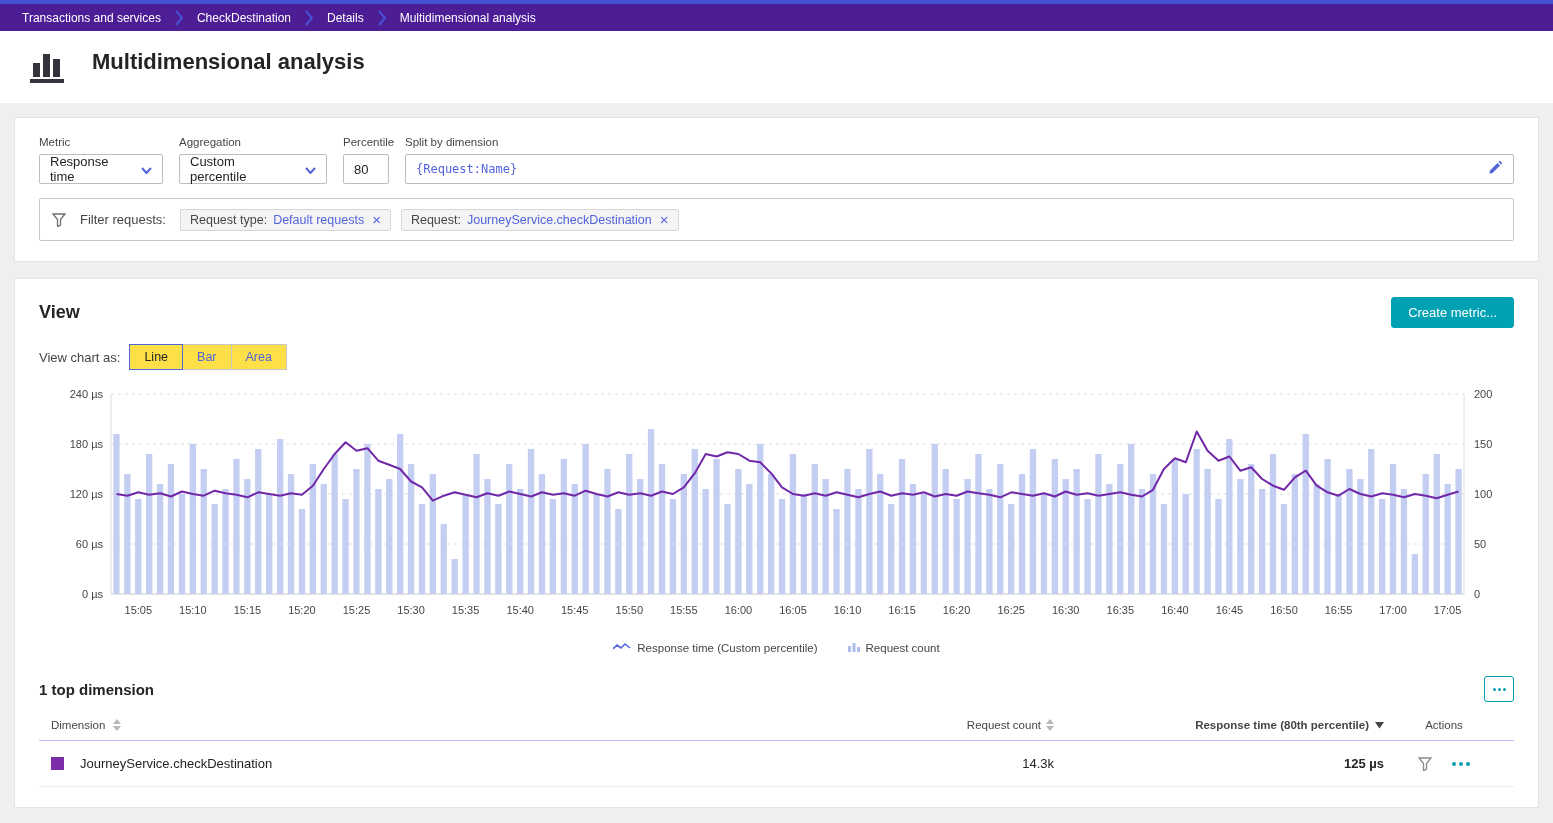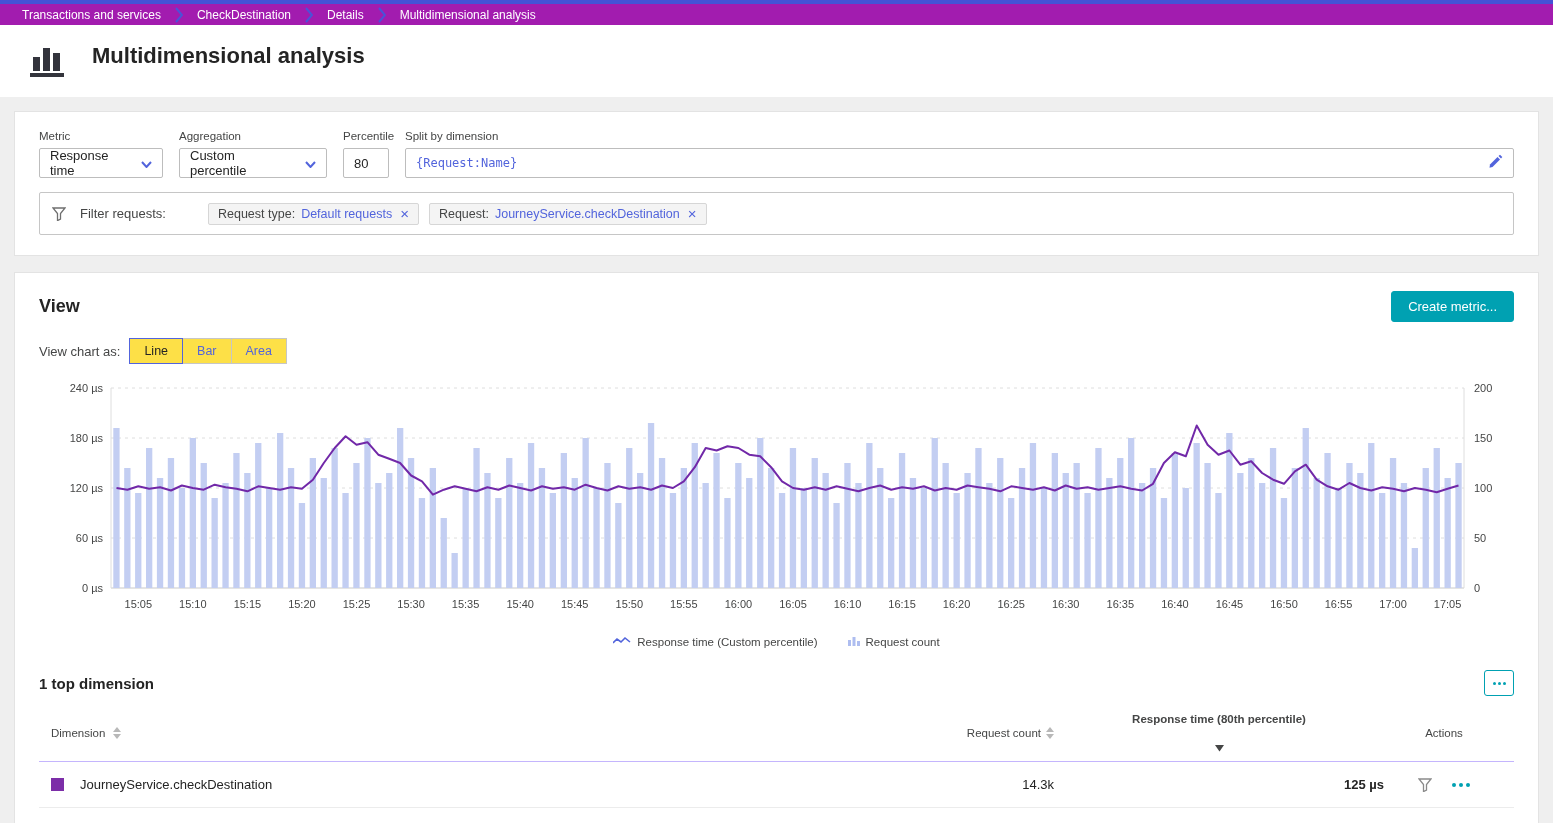--- a/index.html
+++ b/index.html
@@ -4,21 +4,21 @@
 <style>
   * { box-sizing: border-box; }
   html,body { margin:0; padding:0; }
   body {
     width:1553px; height:823px; overflow:hidden;
     background:#efefef; color:#454646;
     font-family:"Liberation Sans", sans-serif;
   }
   
   .topstrip { height:4px; background:#4452d6; }
-  .breadcrumb { height:21px; background:#a21caf; display:flex; align-items:center; padding-left:10px; }
+  .breadcrumb { height:27px; background:#4c1d95; display:flex; align-items:center; padding-left:10px; }
   .bc-item { color:#fff; font-size:12px; padding:0 12px; cursor:pointer; white-space:nowrap; }
   .bc-sep { display:flex; align-items:center; margin:0 2px; }
   
   .pagehead { background:#fff; padding:16px 28px 20px; display:flex; gap:24px; align-items:center; }
   .pagehead h1 { font-size:22px; font-weight:700; color:#242424; margin:0 0 7px; }
   .pagehead p { font-size:12.5px; margin:0; color:#454646; }
   .appicon { display:flex; align-items:flex-end; }
   
   .content { padding:14px; display:flex; flex-direction:column; gap:16px; }
   .card { background:#fff; border:1px solid #e3e3e3; padding:18px 24px 20px; }
@@ -29,21 +29,21 @@
   
   .form-row { display:flex; gap:16px; align-items:flex-end; }
   .field label { display:block; font-size:11.5px; margin-bottom:6px; color:#454646; }
   .select, .tinput, .split-box { height:30px; border:1px solid #bdbdbd; border-radius:2px; background:#fff; display:flex; align-items:center; font-size:13px; color:#242424; padding:0 10px; }
   .select { justify-content:space-between; gap:12px; cursor:pointer; }
   .grow { flex:1; }
   .split-box { justify-content:space-between; cursor:text; }
   .mono { font-family:"DejaVu Sans Mono", monospace; font-size:12px; color:#5264dc; }
   .tinput input { border:none; outline:none; width:100%; font-size:13px; font-family:inherit; color:#242424; padding:0; }
   .filter-row { margin-top:14px; border:1px solid #c6c6c6; border-radius:2px; height:43px; display:flex; align-items:center; padding:0 12px; gap:14px; font-size:13px; }
-  .chips { display:flex; gap:10px;margin-left:28px; }
+  .chips { display:flex; gap:10px; }
   .chip { display:inline-flex; align-items:center; gap:6px; background:#f4f4f4; border:1px solid #d6d6d6; border-radius:2px; height:22px; padding:0 9px; font-size:12.5px; color:#454646; cursor:default; }
   .chip-value { color:#5264dc; }
   .chip-x { color:#5264dc; cursor:pointer; font-size:15px; line-height:1; margin-left:2px; }
   
   .chart-as { display:flex; align-items:center; gap:10px; font-size:13px; margin:4px 0 14px; }
   .seg { display:flex; }
   .seg button { font-family:inherit; font-size:12.5px; padding:5px 14px; background:#fde047; border:1px solid #c6c6c6; color:#5264dc; cursor:pointer; margin-left:-1px; }
   .seg button.sel { border:1px solid #5264dc; color:#242424; position:relative; z-index:1; }
   .axis-label { font-family:"Liberation Sans", sans-serif; font-size:11px; fill:#454646; }
   .legend { display:flex; justify-content:center; gap:30px; font-size:11.5px; margin-top:2px; align-items:center; color:#454646; }
@@ -51,21 +51,21 @@
   
   .dim-head { display:flex; justify-content:space-between; align-items:center; margin:22px 0 8px; }
   .dim-head h3 { font-size:15px; margin:0; color:#242424; font-weight:700; }
   .more-btn { width:30px; height:26px; border:1px solid #00a1b2; background:#fff; border-radius:3px; display:flex; align-items:center; justify-content:center; gap:2px; cursor:pointer; }
   .dot { width:3px; height:3px; border-radius:50%; background:#00a1b2; }
   .trow { display:flex; align-items:center; }
   .thead { border-bottom:1px solid #c4b5fd; padding:9px 0; font-size:11.5px; color:#454646; }
   .trow-data { padding:15px 0; font-size:13px; color:#242424; border-bottom:1px solid #ececec; }
   .c-dim { flex:1; display:flex; align-items:center; gap:8px; padding-left:12px; }
   .c-count { width:250px; text-align:right; display:flex; justify-content:flex-end; align-items:center; gap:5px; }
-  .c-resp { width:330px; display:flex; justify-content:flex-end; align-items:center; gap:20px;flex-direction:column; }
+  .c-resp { width:330px; display:flex; justify-content:flex-end; align-items:center; gap:6px; }
   .c-act { width:130px; display:flex; justify-content:center; align-items:center; gap:20px; padding-right:10px; }
   .c-count.val, .c-resp.val { display:block; }
   .resp-val { font-weight:700; }
   .swatch { width:13px; height:13px; background:#7c2ea8; display:inline-block; margin-right:8px; }
   .sort-icon, .filter-funnel { display:flex; align-items:center; cursor:pointer; }
   .dots-teal { display:flex; gap:3px; cursor:pointer; }
   .dots-teal i { width:4px; height:4px; border-radius:50%; background:#00a1b2; }
 </style>
 </head>
 <body>

